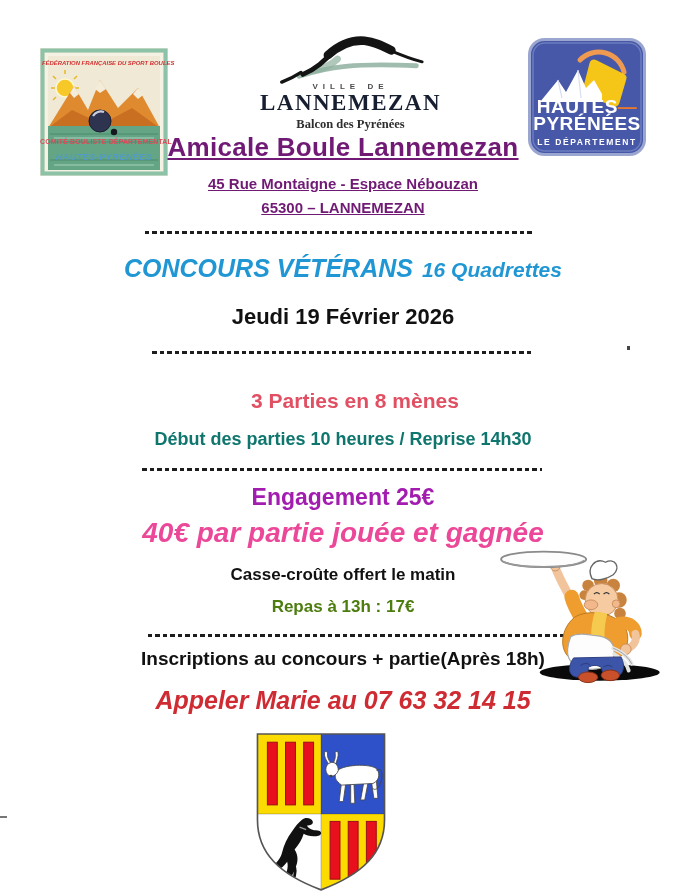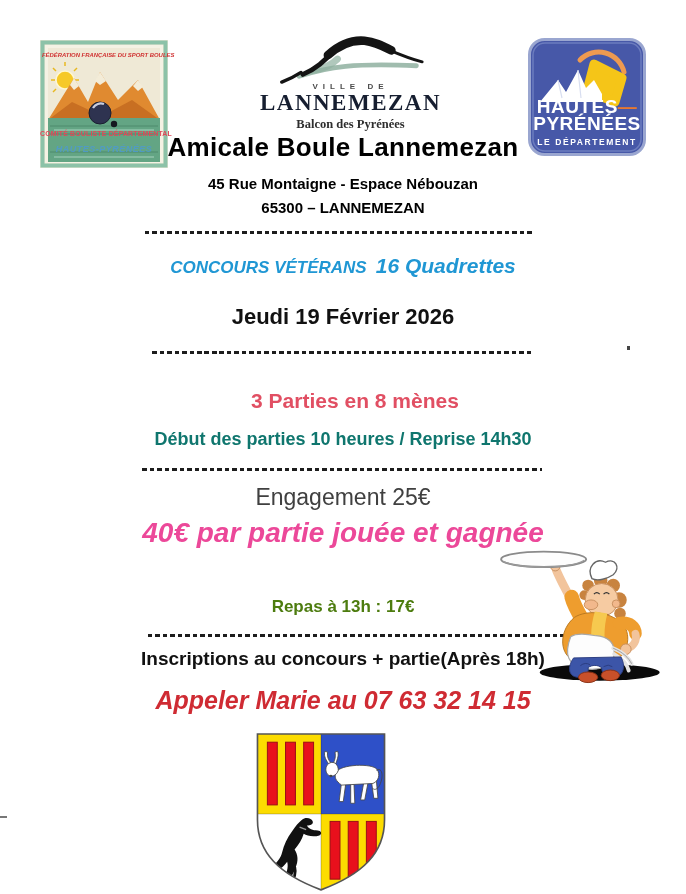--- a/index.html
+++ b/index.html
@@ -3,52 +3,52 @@
 <meta charset="utf-8">
 <style>
   html,body{margin:0;padding:0;background:#fff;}
   #flyer{
     position:relative;width:686px;height:894px;background:#ffffff;overflow:hidden;
     font-family:"Liberation Sans",sans-serif;
   }
   .abs{position:absolute;}
   .ctr{left:0;width:686px;text-align:center;}
   
-  #fed-logo{left:40px;top:40px;width:128px;height:108px;}
+  #fed-logo{left:40px;top:48px;width:128px;height:108px;}
   #fed-logo .txt{position:absolute;left:0;width:128px;text-align:center;white-space:nowrap;font-weight:bold;}
   #fed-arc-text{top:11px;font-size:6.1px;color:#D03030;transform:scaleX(.97);font-style:italic;}
   #fed-mid-text{top:90px;font-size:6.9px;color:#E04858;letter-spacing:.2px;}
   #fed-bot-text{top:104px;font-size:9px;color:#4E9AD0;font-style:italic;opacity:.85;letter-spacing:.5px;}
   #ville-logo{left:258px;top:34px;width:185px;text-align:center;color:#1A2335;}
   #ville-small{font-size:8px;letter-spacing:5px;color:#4A4A4A;font-weight:bold;margin-top:-2px;}
   #ville-name{font-family:"Liberation Serif",serif;font-size:23px;font-weight:600;letter-spacing:1.5px;color:#161E30;line-height:1.05;}
   #ville-tag{font-family:"Liberation Serif",serif;font-size:12.5px;font-weight:bold;color:#2E2E2E;margin-top:2px;}
   #dept-logo{left:528px;top:38px;width:118px;height:118px;}
   #dept-logo .txt{position:absolute;left:0;width:118px;text-align:center;color:#fff;font-weight:bold;white-space:nowrap;}
   #dept-l1{top:58px;font-size:19px;letter-spacing:.5px;}
   #dept-l1 .dash{color:#E87830;}
   #dept-l2{top:75px;font-size:19px;letter-spacing:.5px;}
   #dept-l3{top:99px;font-size:8.5px;letter-spacing:1.6px;}
   
-  .navy{color:#000000;}
+  .navy{color:#701a75;text-decoration:underline;}
   #club-name{top:132px;font-size:26px;font-weight:bold;letter-spacing:.3px;}
   #addr1{top:175px;font-size:15px;font-weight:bold;}
   #addr2{top:199px;font-size:15px;font-weight:bold;}
   .sep{height:3px;background:repeating-linear-gradient(90deg,#1d1d1d 0 4.5px,transparent 4.5px 7.5px);}
   #sep1{left:145px;top:231px;width:388px;}
   #sep2{left:152px;top:351px;width:380px;}
   #sep3{left:142px;top:468px;width:400px;}
   #sep4{left:148px;top:634px;width:424px;}
   #event-title{top:254px;color:#2097D4;font-weight:bold;font-style:italic;}
-  #event-title .t1{font-size:17px;}
+  #event-title .t1{font-size:25px;}
   #event-title .t2{font-size:21px;margin-left:9px;font-style:italic;}
   #event-date{top:304px;font-size:22px;font-weight:bold;color:#111;}
   #fmt1{top:389px;font-size:21px;font-weight:bold;color:#E14F63;margin-left:12px;}
   #fmt2{top:429px;font-size:18px;font-weight:bold;color:#0f766e;}
-  #fee{top:484px;font-size:23px;font-weight:normal;color:#404040;}
+  #fee{top:484px;font-size:23px;font-weight:bold;color:#a21caf;}
   #win{top:517px;font-size:28px;font-weight:bold;font-style:italic;color:#ec4899;}
   #snack{top:565px;font-size:17px;font-weight:bold;color:#111;}
   #lunch{top:597px;font-size:17px;font-weight:bold;color:#4d7c0f;}
   #reg{top:648px;font-size:19px;font-weight:bold;color:#111;}
   #reg .note{margin-left:0;}
   #contact{top:686px;font-size:25px;font-weight:bold;font-style:italic;color:#CF2B33;}
   
   #chef{left:496px;top:540px;width:190px;height:145px;}
   #shield{left:248px;top:729px;width:146px;height:165px;}
   .speck{background:#444;}
@@ -145,20 +145,21 @@
 
   <div class="abs sep" id="sep2"></div>
 
   <div class="abs ctr" id="fmt1">3 Parties en 8 mènes</div>
   <div class="abs ctr" id="fmt2">Début des parties 10 heures / Reprise 14h30</div>
 
   <div class="abs sep" id="sep3"></div>
 
   <div class="abs ctr" id="fee">Engagement 25€</div>
   <div class="abs ctr" id="win">40€ par partie jouée et gagnée</div>
+  <div class="abs ctr" id="snack">Casse-croûte offert le matin</div>
   <div class="abs ctr" id="lunch">Repas à 13h : 17€</div>
 
   <div class="abs sep" id="sep4"></div>
 
   <div class="abs ctr" id="reg">
     <span>Inscriptions au concours + partie</span><span class="note">(Après 18h)</span>
   </div>
   <div class="abs ctr" id="contact">Appeler Marie au 07 63 32 14 15</div>
 
   <div class="abs" id="chef">

